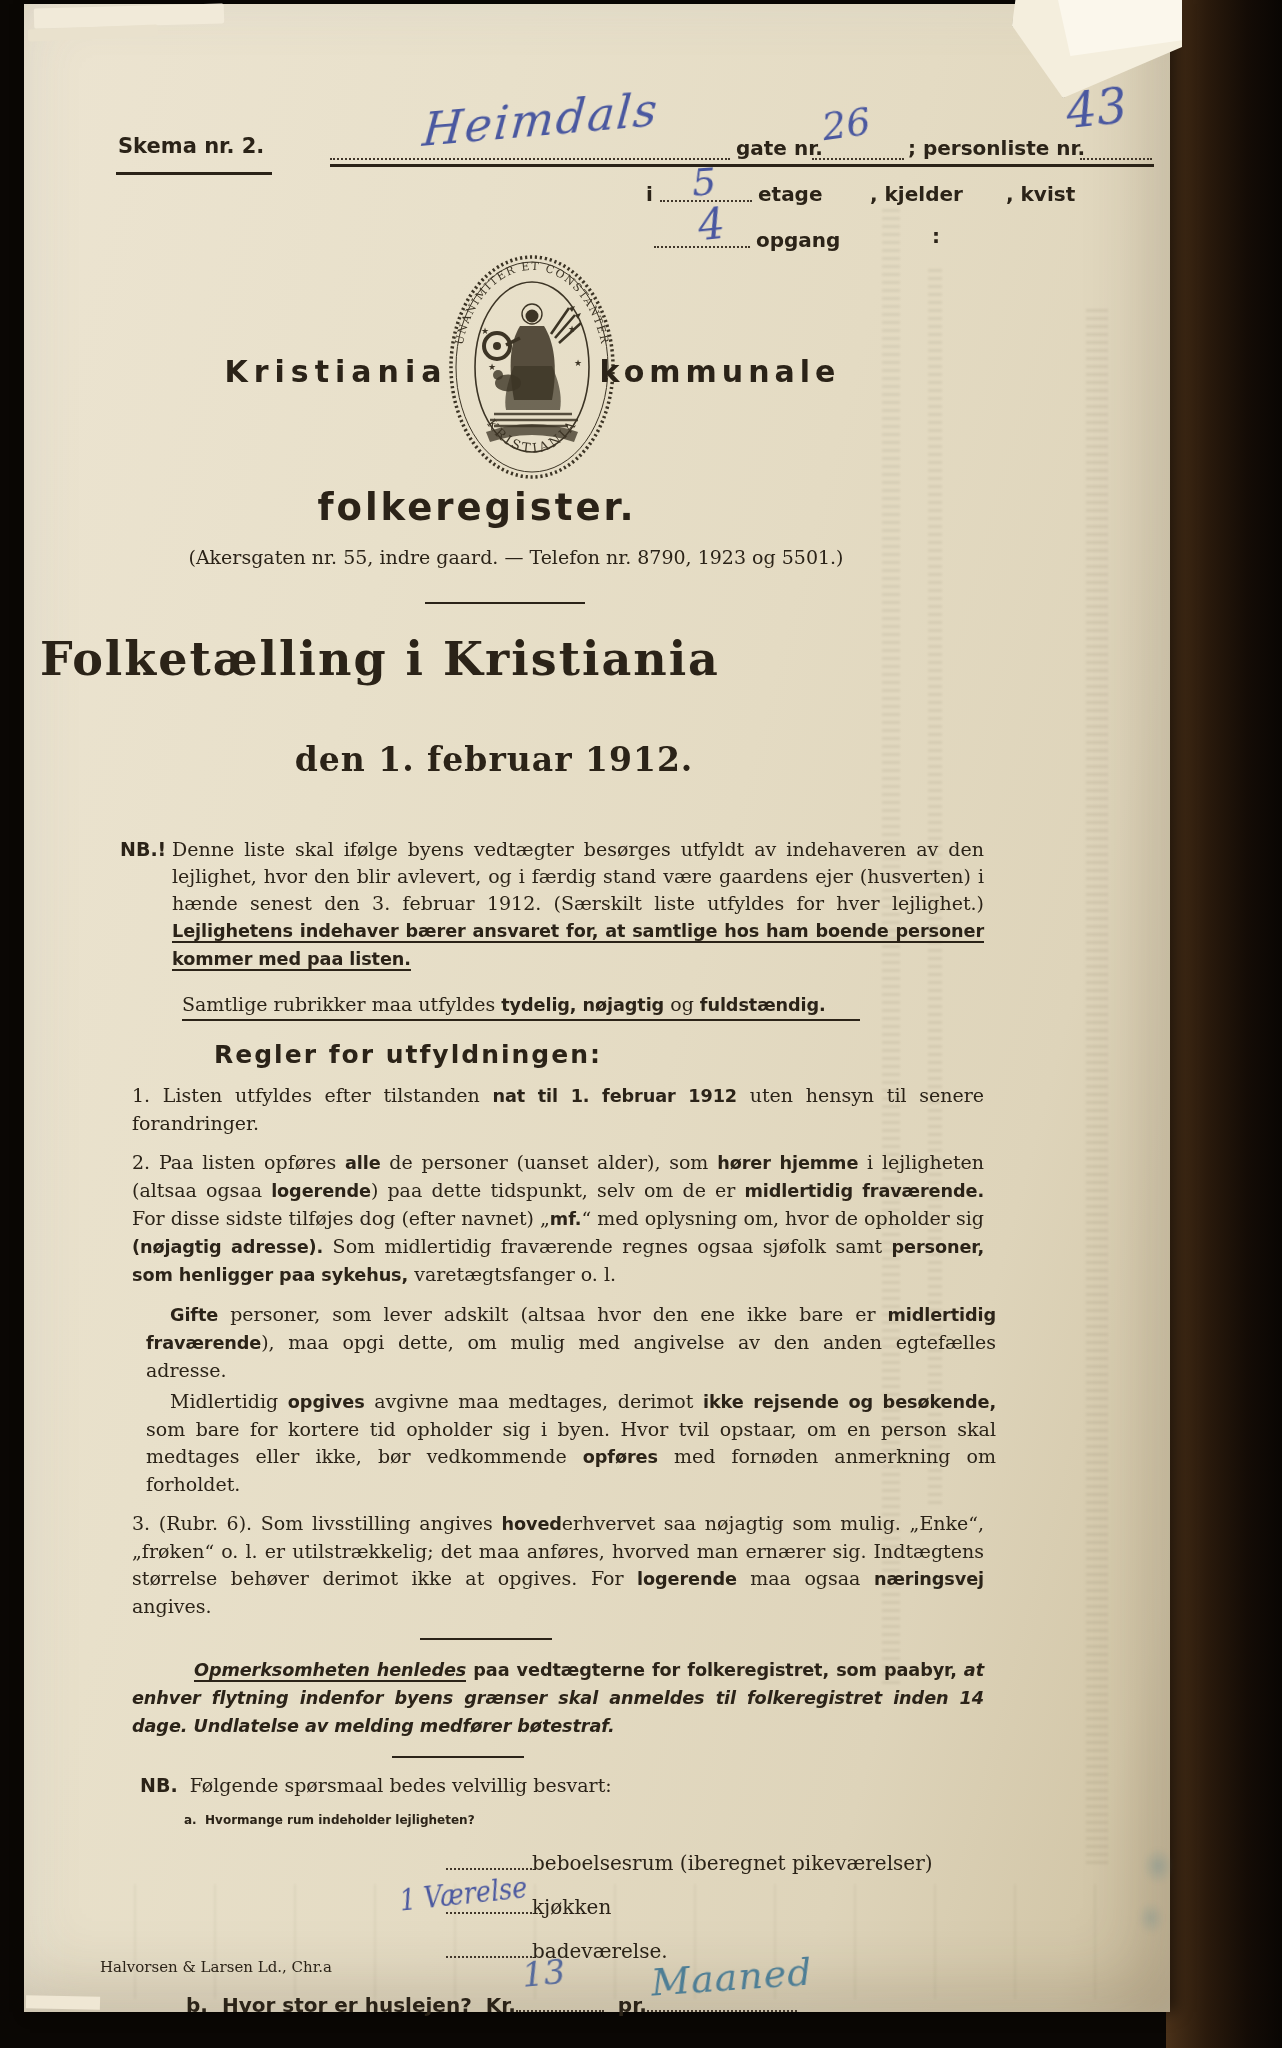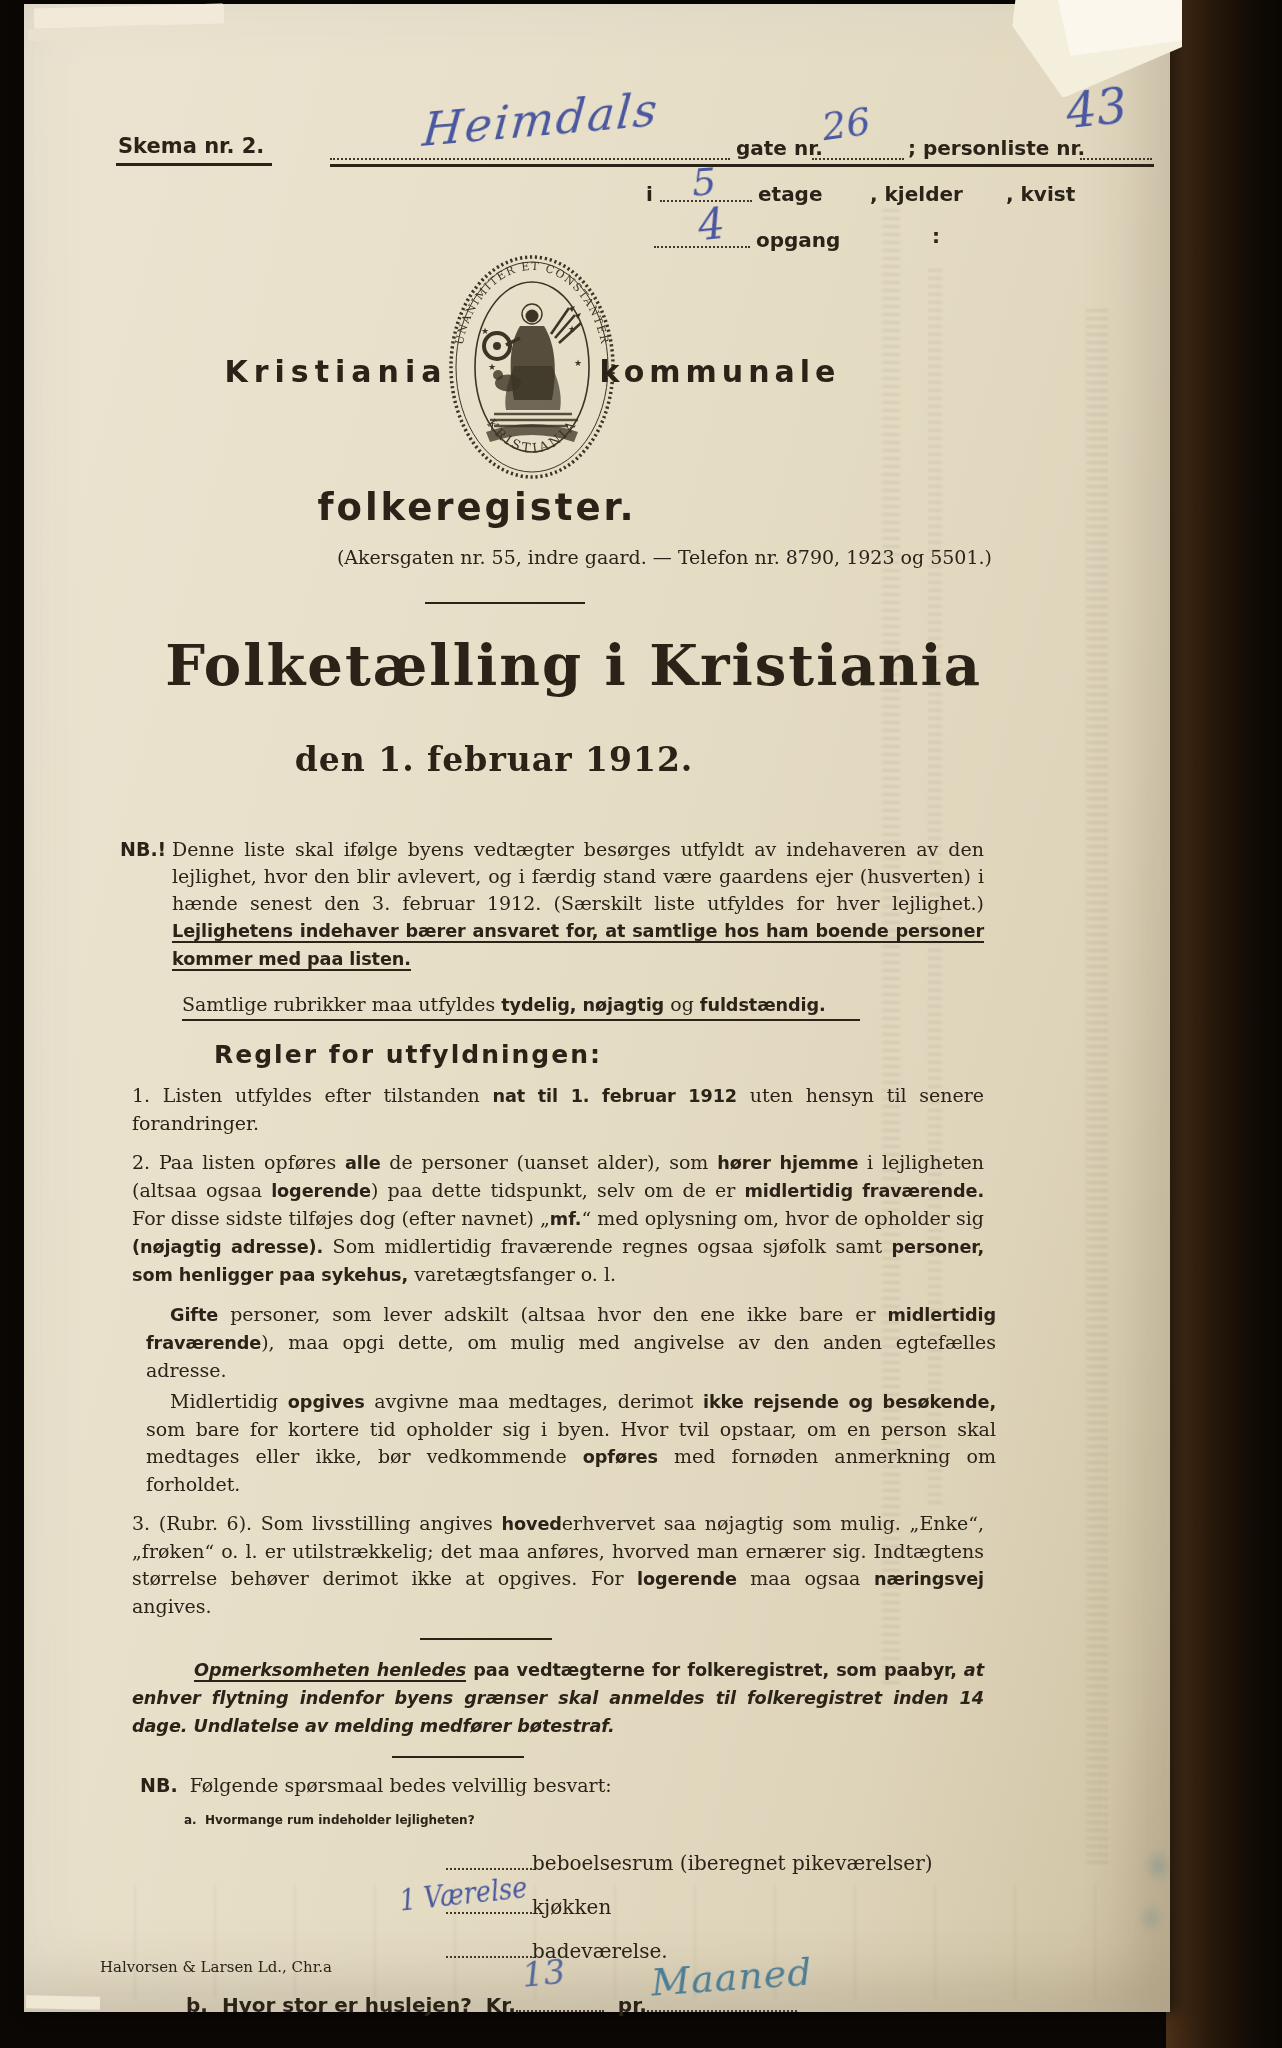--- a/index.html
+++ b/index.html
@@ -37,21 +37,21 @@
                  radial-gradient(ellipse 26% 18% at 40% 60%,rgba(70,122,140,.45),transparent 70%);}
   
   .sans{font-family:"DejaVu Sans","Liberation Sans",sans-serif;font-weight:700;}
   .b{font-family:"DejaVu Sans","Liberation Sans",sans-serif;font-weight:700;font-size:.93em;letter-spacing:-.1px;}
   .i{font-style:italic;}
   .u{border-bottom:2px solid #2b2318;}
   .hw{font-family:"DejaVu Serif","Liberation Serif",serif;font-style:italic;color:#4a58a0;
       display:inline-block;filter:blur(.25px);}
   .dotfill{display:inline-block;border-bottom:2px dotted #40362a;height:20px;vertical-align:baseline;}
   
-  .skema{position:absolute;left:92px;top:130px;z-index:2;font-size:21px;padding:0 8px 5px 2px;
+  .skema{position:absolute;left:92px;top:130px;z-index:2;font-size:21px;padding:0 8px 14px 2px;
       border-bottom:3px solid #2b2318;}
   .dotA{position:absolute;left:306px;top:134px;width:400px;z-index:2;}
   .dotB{position:absolute;left:788px;top:134px;width:92px;z-index:2;}
   .dotC{position:absolute;left:1056px;top:134px;width:72px;z-index:2;}
   .street-solid{position:absolute;left:306px;top:160px;width:824px;border-top:3px solid #2b2318;z-index:2;}
   .hw-street{position:absolute;left:322px;top:88px;width:390px;text-align:center;font-size:46px;z-index:2;
       transform:rotate(-5deg) skewX(-10deg);letter-spacing:2px;}
   .lbl-gate{position:absolute;left:712px;top:132px;font-size:20px;z-index:2;}
   .hw-gateno{position:absolute;left:798px;top:98px;font-size:38px;z-index:2;transform:rotate(-8deg);}
   .lbl-pers{position:absolute;left:884px;top:132px;font-size:20px;z-index:2;}
@@ -68,23 +68,23 @@
   .lbl-colon{position:absolute;left:908px;top:220px;font-size:20px;z-index:2;}
   
   .seal{position:absolute;left:424px;top:250px;width:168px;height:226px;z-index:2;}
   .seal text{font-family:"DejaVu Serif","Liberation Serif",serif;fill:#3c3425;}
   .org-left{position:absolute;left:182px;top:350px;width:260px;text-align:center;font-size:30px;
       letter-spacing:6px;z-index:2;}
   .org-right{position:absolute;left:566px;top:350px;width:260px;text-align:center;font-size:30px;
       letter-spacing:5px;z-index:2;}
   .org-line2{position:absolute;left:0;top:482px;width:906px;text-align:center;font-size:37px;
       letter-spacing:3px;z-index:2;}
-  .org-addr{position:absolute;left:0;top:542px;width:968px;text-align:right;font-size:19px;z-index:2;}
+  .org-addr{position:absolute;left:0;top:542px;width:968px;text-align:center;font-size:19px;z-index:2;padding-left:8px;}
   .rule-short1{position:absolute;left:401px;top:598px;width:160px;border-top:2px solid #2b2318;z-index:2;}
-  .title1{position:absolute;left:0;top:628px;width:958px;text-align:right;font-size:56px;font-weight:700;
+  .title1{position:absolute;left:16px;top:628px;width:958px;text-align:left;font-size:46px;font-weight:700;
       letter-spacing:2px;z-index:2;}
   .title2{position:absolute;left:0;top:736px;width:940px;text-align:center;font-size:33px;font-weight:700;
       letter-spacing:1px;z-index:2;}
   
   .content{position:absolute;left:96px;top:820px;width:876px;z-index:2;font-size:19px;line-height:27px;}
   .content p{margin:12px;text-align:justify;}
   .nb-wrap{position:relative;}
   .nb-label{position:absolute;left:0;top:0;}
   .nb-body{margin-left:52px !important;}
   .samtlige{margin:6px 0 0 62px;display:inline-block;padding-right:34px;border-bottom:2px solid #2b2318;}

